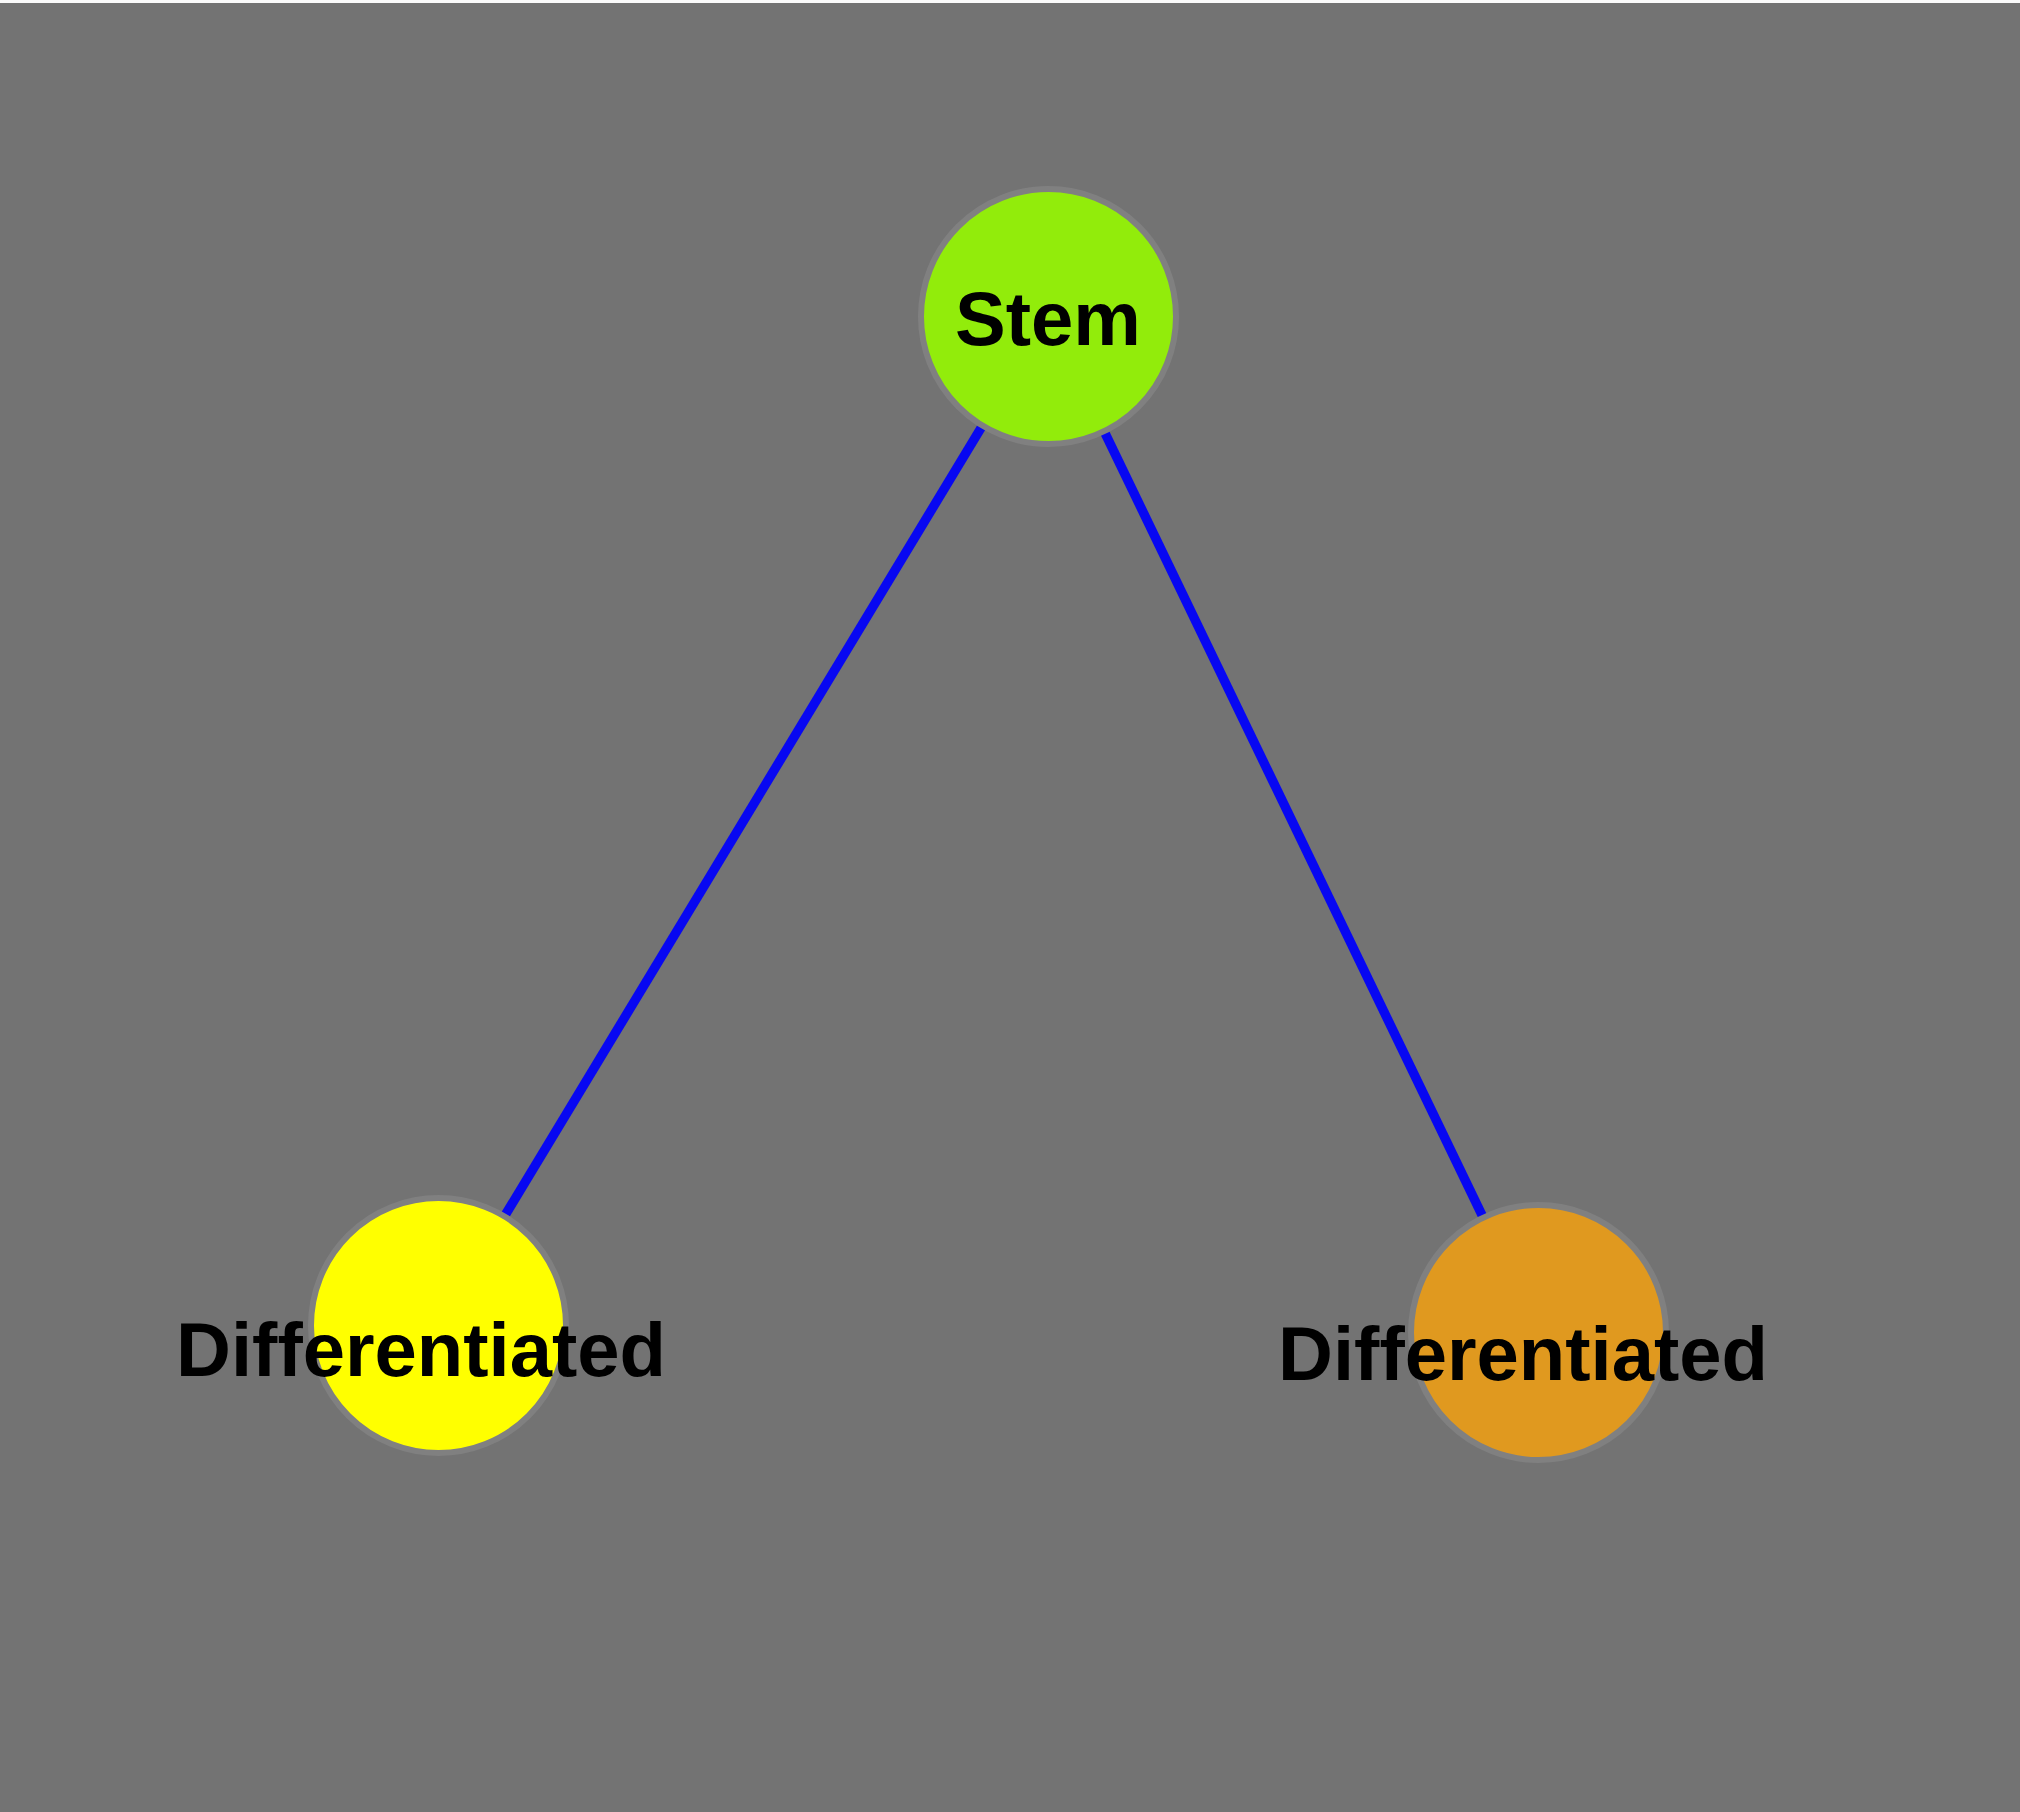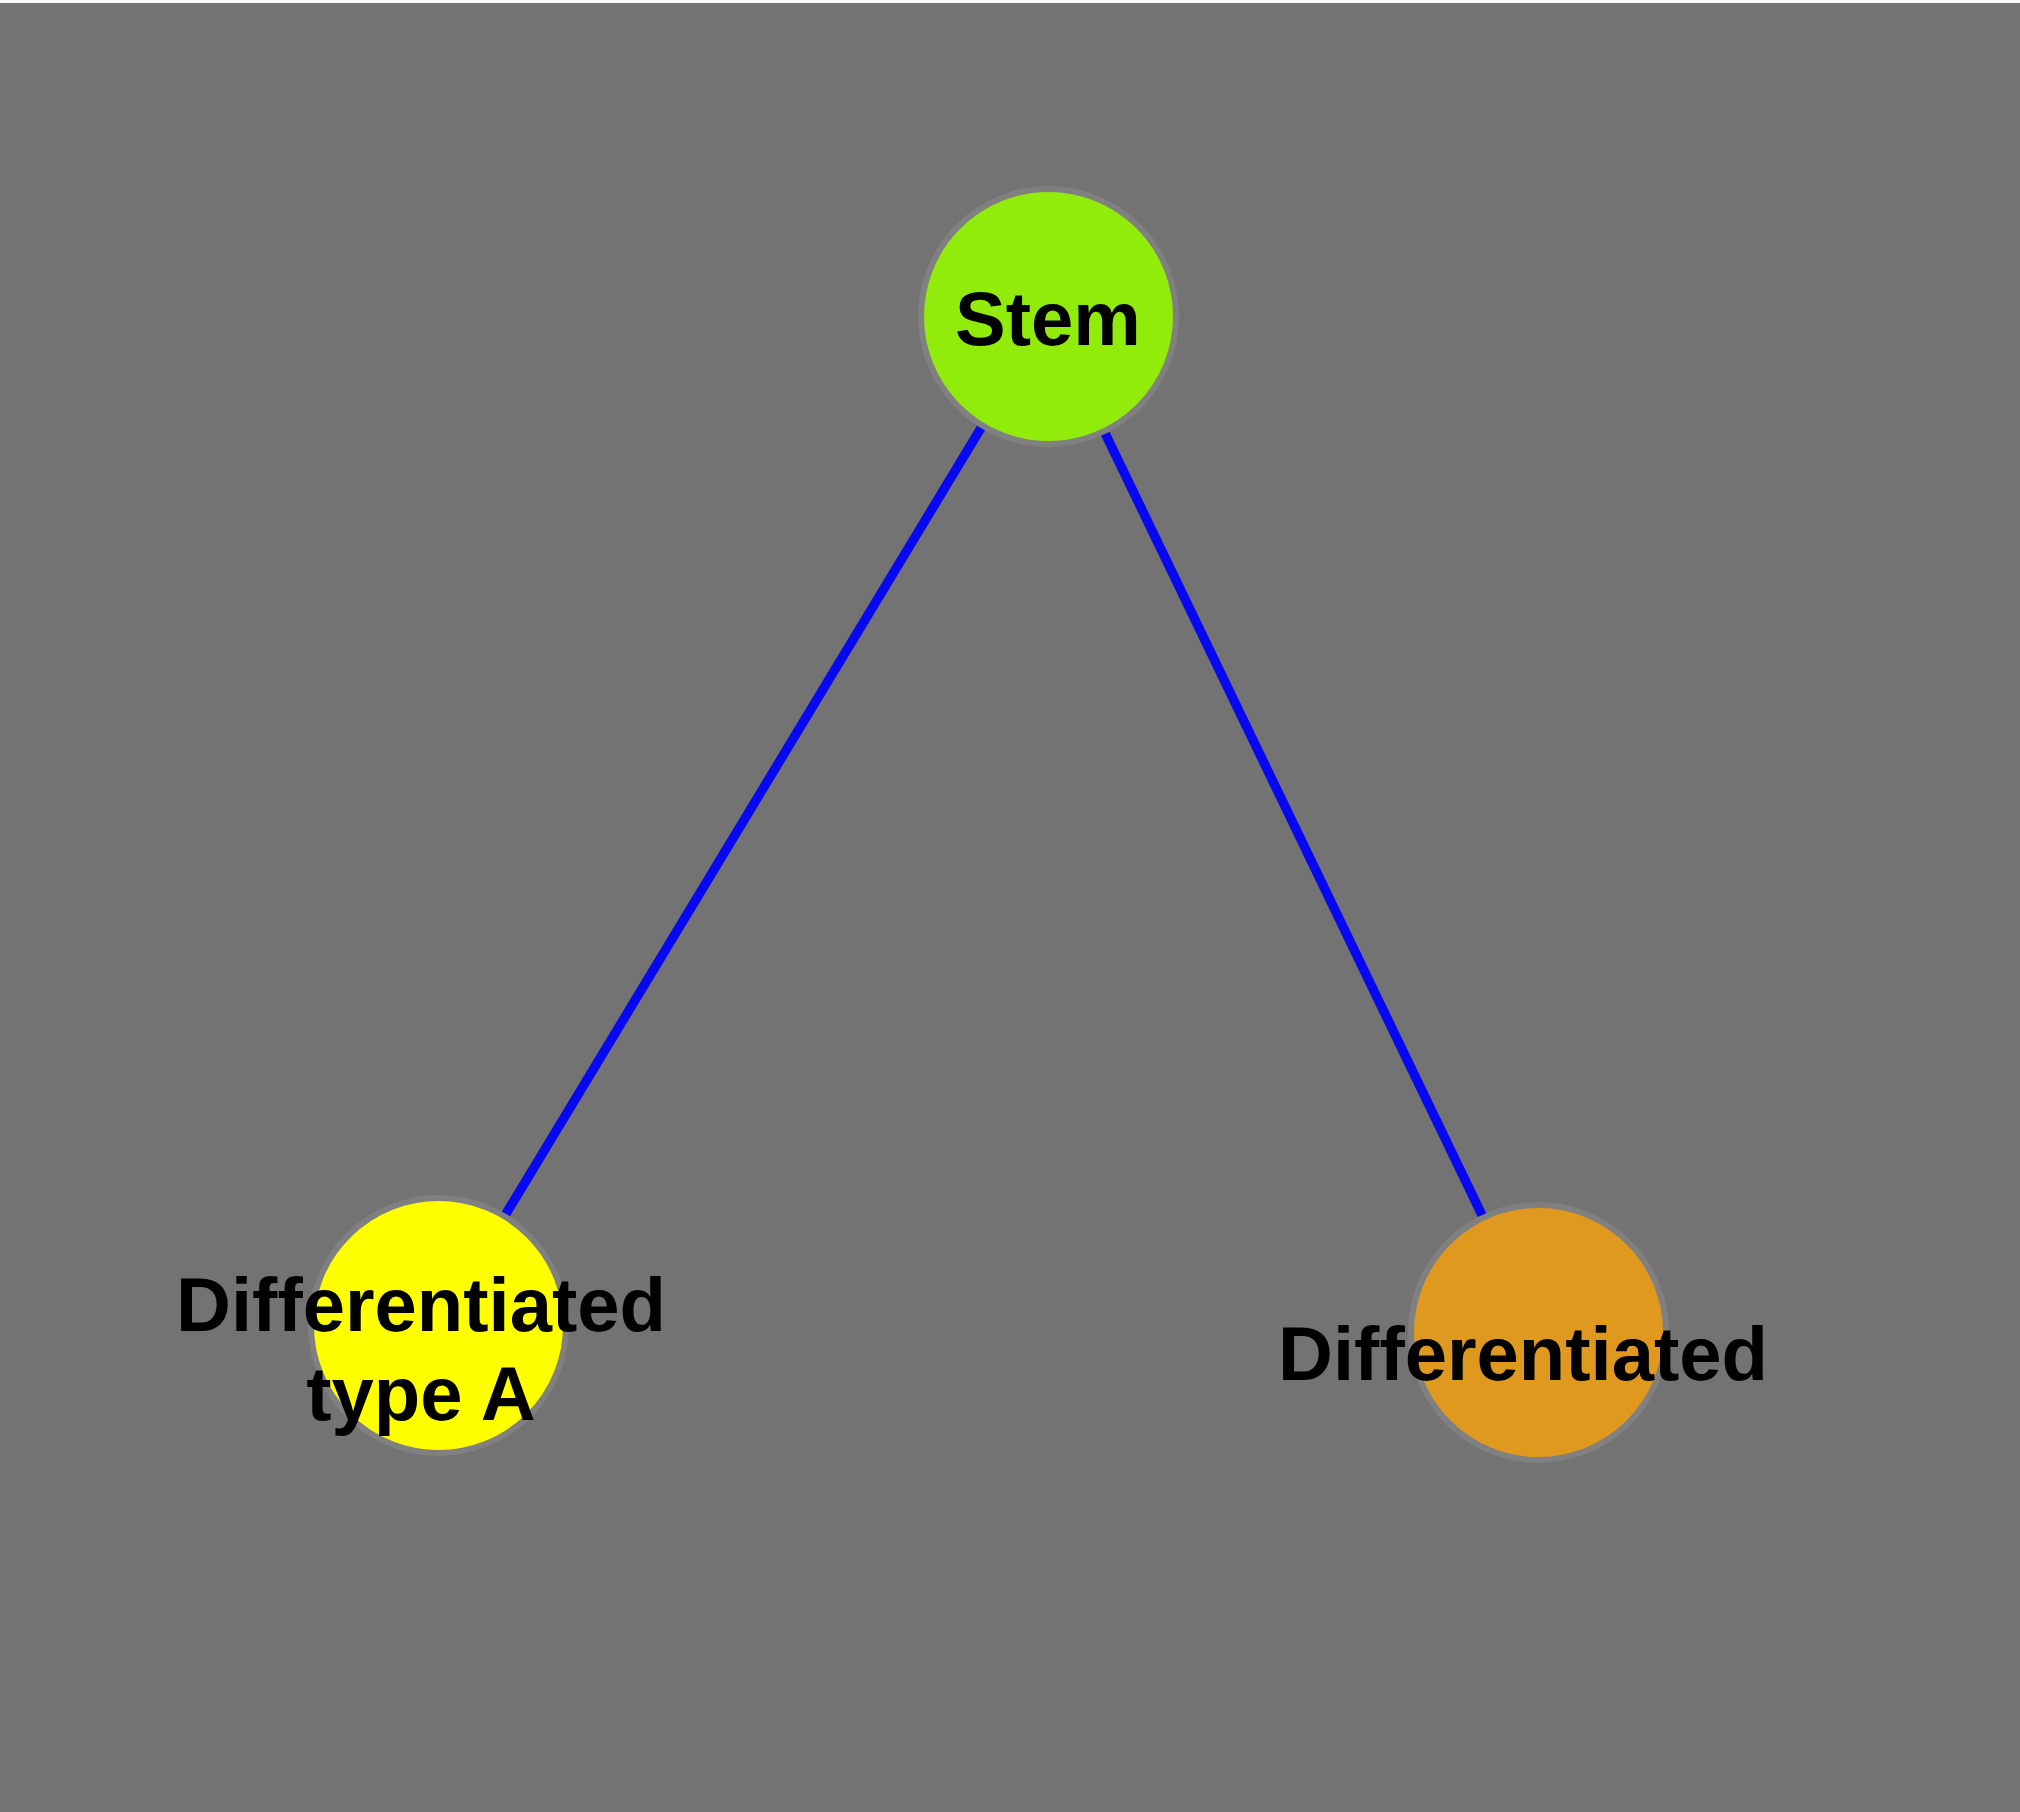--- a/index.html
+++ b/index.html
@@ -63,21 +63,20 @@
       <line x1="1237" y1="373" x2="1815" y2="1572" stroke="#0707F2" stroke-width="11"></line>
     </svg>
   <div class="node-layer">
       <div class="node-circle" style="left: 918px; top: 186px; width: 261px; height: 261px; background: rgb(146, 236, 11); border: 6.8px solid rgb(128, 128, 128);"></div>
       <div class="node-label" style="left: 1048px; top: 318px;">
         <span class="label-line">Stem</span>
       </div>
       <div class="node-circle" style="left: 308px; top: 1195px; width: 261px; height: 261px; background: rgb(255, 255, 0); border: 6.8px solid rgb(128, 128, 128);"></div>
       <div class="node-label" style="left: 421px; top: 1349px;">
         <span class="label-line">Differentiated</span>
-        <span class="label-line">type A</span>
       </div>
       <div class="node-circle" style="left: 1408px; top: 1202px; width: 261px; height: 261px; background: rgb(224, 153, 31); border: 6.8px solid rgb(128, 128, 128);"></div>
       <div class="node-label" style="left: 1523px; top: 1353px;">
         <span class="label-line">Differentiated</span>
       </div>
     </div>
 </div>
 
 
 </body></html>

